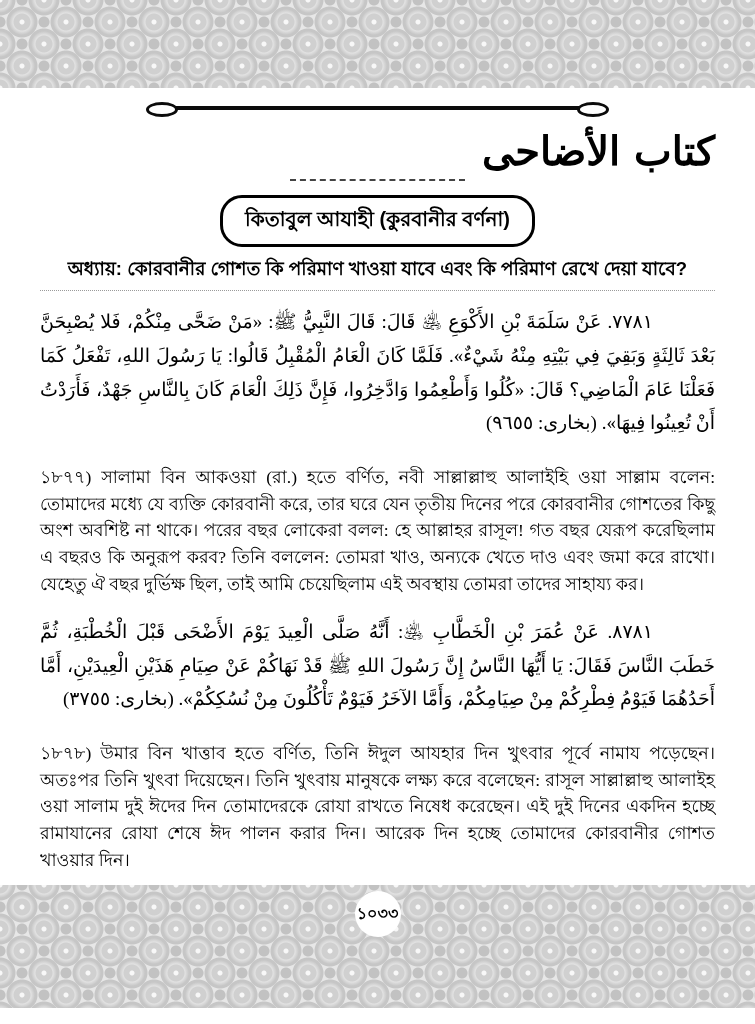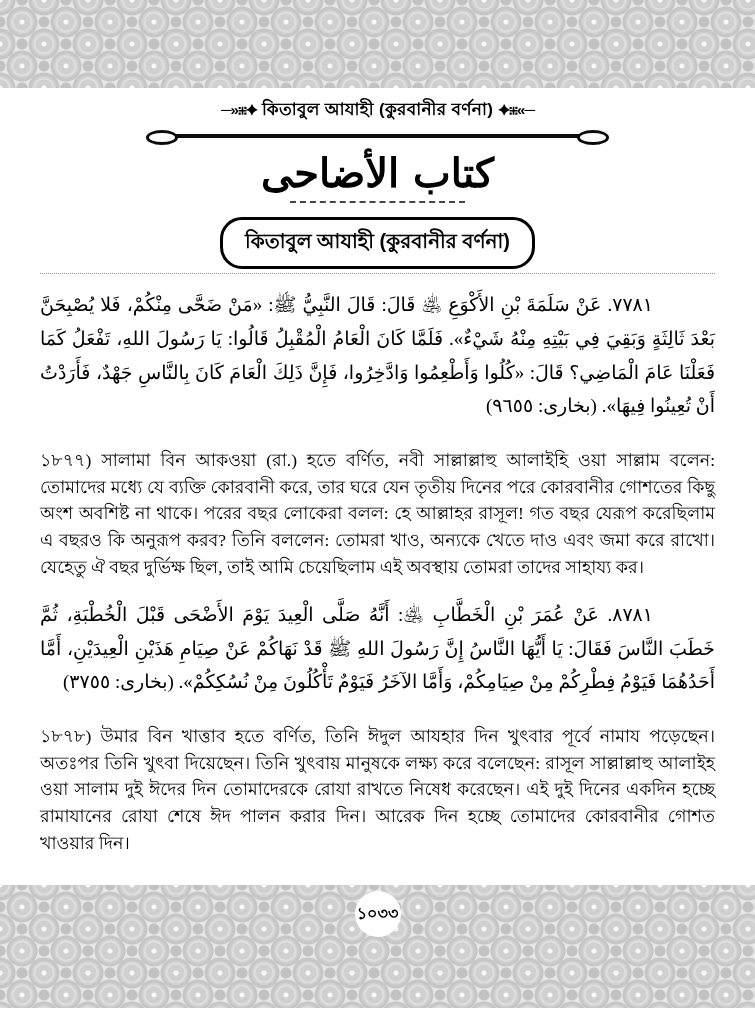--- a/index.html
+++ b/index.html
@@ -34,21 +34,21 @@
     text-align:center;font-family:"Liberation Sans",sans-serif;
     font-weight:bold;font-size:17px;letter-spacing:.3px;white-space:nowrap;
   }
   .running-head .orn{font-size:15px;letter-spacing:-1px;}
   .rule{position:relative;height:15px;margin:4px 110px 0;}
   .rule-line{position:absolute;top:6px;left:14px;right:14px;height:3.5px;background:#0b0b0b;border-radius:2px;}
   .rule-ring{position:absolute;width:26px;height:9px;border:3px solid #0b0b0b;border-radius:50%;top:2px;background:#fff;}
   .rule-ring.l{left:-4px;}
   .rule-ring.r{right:-4px;}
   .arabic-title{
-    text-align:center;font-size:40px;font-weight:bold;margin-top:6px;line-height:1.2;
+    text-align:right;font-size:40px;font-weight:bold;margin-top:12px;line-height:1.2;
     font-family:"DejaVu Serif",serif;
   }
   .title-dots{width:175px;margin:0 auto;border-bottom:2.5px dashed #444;height:4px;}
   .box-title-wrap{text-align:center;margin-top:14px;}
   .box-title{
     display:inline-block;border:3px solid #000;border-radius:22px;
     padding:6px 22px 7px;font-family:"Liberation Sans",sans-serif;
     font-weight:bold;font-size:20px;
   }
   .chapter{
@@ -64,39 +64,35 @@
     text-align:justify;font-size:17.5px;line-height:1.52;margin-top:24px;
   }
 </style>
 </head>
 <body>
 
 <div class="band band-top"></div>
 
 <div class="content">
 
-  <div class="running-head">
-    <span class="orn">─»⁜✦</span>
-    <span>কিতাবুল আযাহী (কুরবানীর বর্ণনা)</span>
-    <span class="orn">✦⁜«─</span>
-  </div>
 
   <div class="rule">
     <div class="rule-line"></div>
     <div class="rule-ring l"></div>
     <div class="rule-ring r"></div>
   </div>
 
   <div class="arabic-title" lang="ar" dir="rtl">كتاب الأضاحى</div>
   <div class="title-dots"></div>
 
   <div class="box-title-wrap">
     <span class="box-title">কিতাবুল আযাহী (কুরবানীর বর্ণনা)</span>
   </div>
 
+  <div class="chapter">অধ্যায়: কোরবানীর গোশত কি পরিমাণ খাওয়া যাবে এবং কি পরিমাণ রেখে দেয়া যাবে?</div>
   <div class="chapter-sep"></div>
 
   <p class="arabic-para" lang="ar" dir="rtl">٧٧٨١. عَنْ سَلَمَةَ بْنِ الأَكْوَعِ ﵁ قَالَ: قَالَ النَّبِيُّ ﷺ: «مَنْ ضَحَّى مِنْكُمْ، فَلا يُصْبِحَنَّ بَعْدَ ثَالِثَةٍ وَبَقِيَ فِي بَيْتِهِ مِنْهُ شَيْءٌ». فَلَمَّا كَانَ الْعَامُ الْمُقْبِلُ قَالُوا: يَا رَسُولَ اللهِ، تَفْعَلُ كَمَا فَعَلْنَا عَامَ الْمَاضِي؟ قَالَ: «كُلُوا وَأَطْعِمُوا وَادَّخِرُوا، فَإِنَّ ذَلِكَ الْعَامَ كَانَ بِالنَّاسِ جَهْدٌ، فَأَرَدْتُ أَنْ تُعِينُوا فِيهَا». (بخارى: ٩٦٥٥)</p>
   <p class="bn-para" lang="bn">১৮৭৭) সালামা বিন আকওয়া (রা.) হতে বর্ণিত, নবী সাল্লাল্লাহু আলাইহি ওয়া সাল্লাম বলেন: তোমাদের মধ্যে যে ব্যক্তি কোরবানী করে, তার ঘরে যেন তৃতীয় দিনের পরে কোরবানীর গোশতের কিছু অংশ অবশিষ্ট না থাকে। পরের বছর লোকেরা বলল: হে আল্লাহর রাসূল! গত বছর যেরূপ করেছিলাম এ বছরও কি অনুরূপ করব? তিনি বললেন: তোমরা খাও, অন্যকে খেতে দাও এবং জমা করে রাখো। যেহেতু ঐ বছর দুর্ভিক্ষ ছিল, তাই আমি চেয়েছিলাম এই অবস্থায় তোমরা তাদের সাহায্য কর।</p>
 
   <p class="arabic-para" lang="ar" dir="rtl">٨٧٨١. عَنْ عُمَرَ بْنِ الْخَطَّابِ ﵁: أَنَّهُ صَلَّى الْعِيدَ يَوْمَ الأَضْحَى قَبْلَ الْخُطْبَةِ، ثُمَّ خَطَبَ النَّاسَ فَقَالَ: يَا أَيُّهَا النَّاسُ إِنَّ رَسُولَ اللهِ ﷺ قَدْ نَهَاكُمْ عَنْ صِيَامِ هَذَيْنِ الْعِيدَيْنِ، أَمَّا أَحَدُهُمَا فَيَوْمُ فِطْرِكُمْ مِنْ صِيَامِكُمْ، وَأَمَّا الآخَرُ فَيَوْمٌ تَأْكُلُونَ مِنْ نُسُكِكُمْ». (بخارى: ٣٧٥٥)</p>
   <p class="bn-para" lang="bn">১৮৭৮) উমার বিন খাত্তাব হতে বর্ণিত, তিনি ঈদুল আযহার দিন খুৎবার পূর্বে নামায পড়েছেন। অতঃপর তিনি খুৎবা দিয়েছেন। তিনি খুৎবায় মানুষকে লক্ষ্য করে বলেছেন: রাসূল সাল্লাল্লাহু আলাইহ ওয়া সালাম দুই ঈদের দিন তোমাদেরকে রোযা রাখতে নিষেধ করেছেন। এই দুই দিনের একদিন হচ্ছে রামাযানের রোযা শেষে ঈদ পালন করার দিন। আরেক দিন হচ্ছে তোমাদের কোরবানীর গোশত খাওয়ার দিন।</p>
 
 </div>
 

